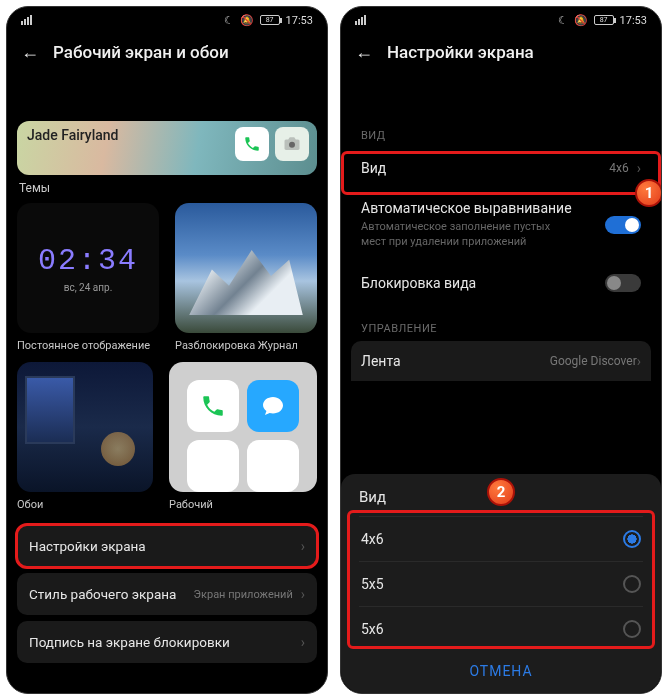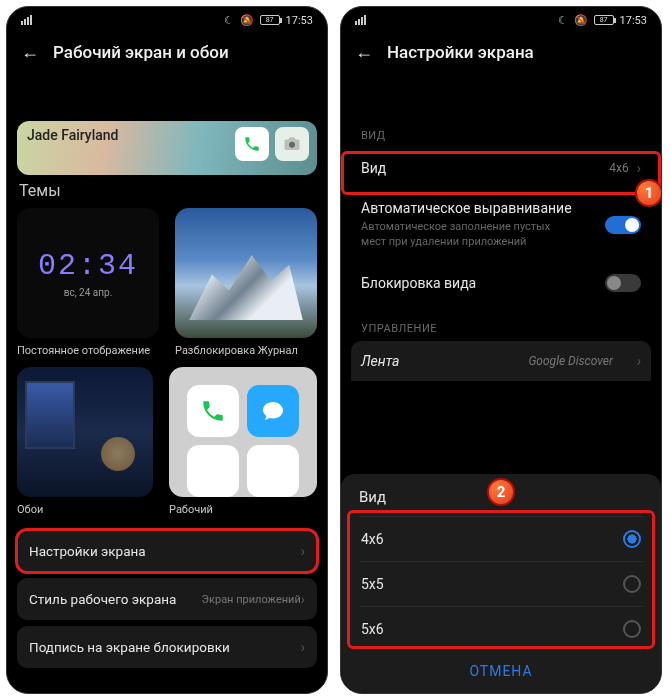--- a/index.html
+++ b/index.html
@@ -42,21 +42,21 @@
     position: relative; display: flex; align-items: flex-start;
   }
   .banner-title { color:#222; font-size:14px; font-weight:500; }
   .banner-icons { position:absolute; right:8px; top:6px; display:flex; gap:6px; }
   .mini-icon {
     width:34px; height:34px; border-radius:8px; display:flex;
     align-items:center; justify-content:center; font-size:18px;
   }
   .mini-phone { background:#fff; color:#1bc455; }
   .mini-camera { background:#e7f0e8; color:#888; }
-  .themes-label { font-size:16px; color:#c8c8c8; padding:6px 2px 8px; }
+  .themes-label { font-size:12px; color:#c8c8c8; padding:6px 2px 8px; }
   .grid2 { display:flex; gap:16px; }
   .tile { flex:1; }
   .tile-img {
     width:100%; height:130px; border-radius:14px; background:#111;
     display:flex; flex-direction:column; align-items:center; justify-content:center;
     overflow:hidden; position:relative;
   }
   .tile-caption { font-size:11px; color:#c8c8c8; padding:6px 0 10px; text-align:left; }
   .clock-tile { background:#0a0a0a; }
   .clock-time { font-family: "Courier New", monospace; font-size:30px; color:#8a7cff; letter-spacing:2px; font-weight:300; }
@@ -220,21 +220,21 @@
       </div>
     </div>
 
     <div class="settings-list">
       <div class="settings-row highlight-red">
         <span>Настройки экрана</span>
         <span class="chev">›</span>
       </div>
       <div class="settings-row">
         <span>Стиль рабочего экрана</span>
-        <span style="display:flex;align-items:center">
+        <span style="display:flex;gap:8px;align-items:center">
           <span class="sub">Экран приложений</span>
           <span class="chev">›</span>
         </span>
       </div>
       <div class="settings-row">
         <span>Подпись на экране блокировки</span>
         <span class="chev">›</span>
       </div>
     </div>
   </div>
@@ -281,23 +281,23 @@
       </div>
       <div class="toggle on"></div>
     </div>
     <div class="pref-row">
       <span>Блокировка вида</span>
       <div class="toggle"></div>
     </div>
 
     <div class="divider"></div>
     <div class="section-label">УПРАВЛЕНИЕ</div>
-    <div class="pref-row" style="background:#1a1a1a;border-radius:10px 10px 0 0;font-style:italic;">
+    <div class="pref-row" style="background:#1a1a1a;border-radius:10px 10px 0 0;">
       <span>Лента</span>
-      <span style="display:flex;gap:24px;align-items:center">
+      <span style="display:flex;gap:0;align-items:center">
         <span class="val">Google Discover</span>
         <span class="chev" style="color:#555">›</span>
       </span>
     </div>
 
     <div class="sheet">
       <div class="sheet-title">Вид</div>
       <div class="badge" style="top:4px; left:50%; transform:translateX(-50%);">
           <span>2</span>
         </div>

